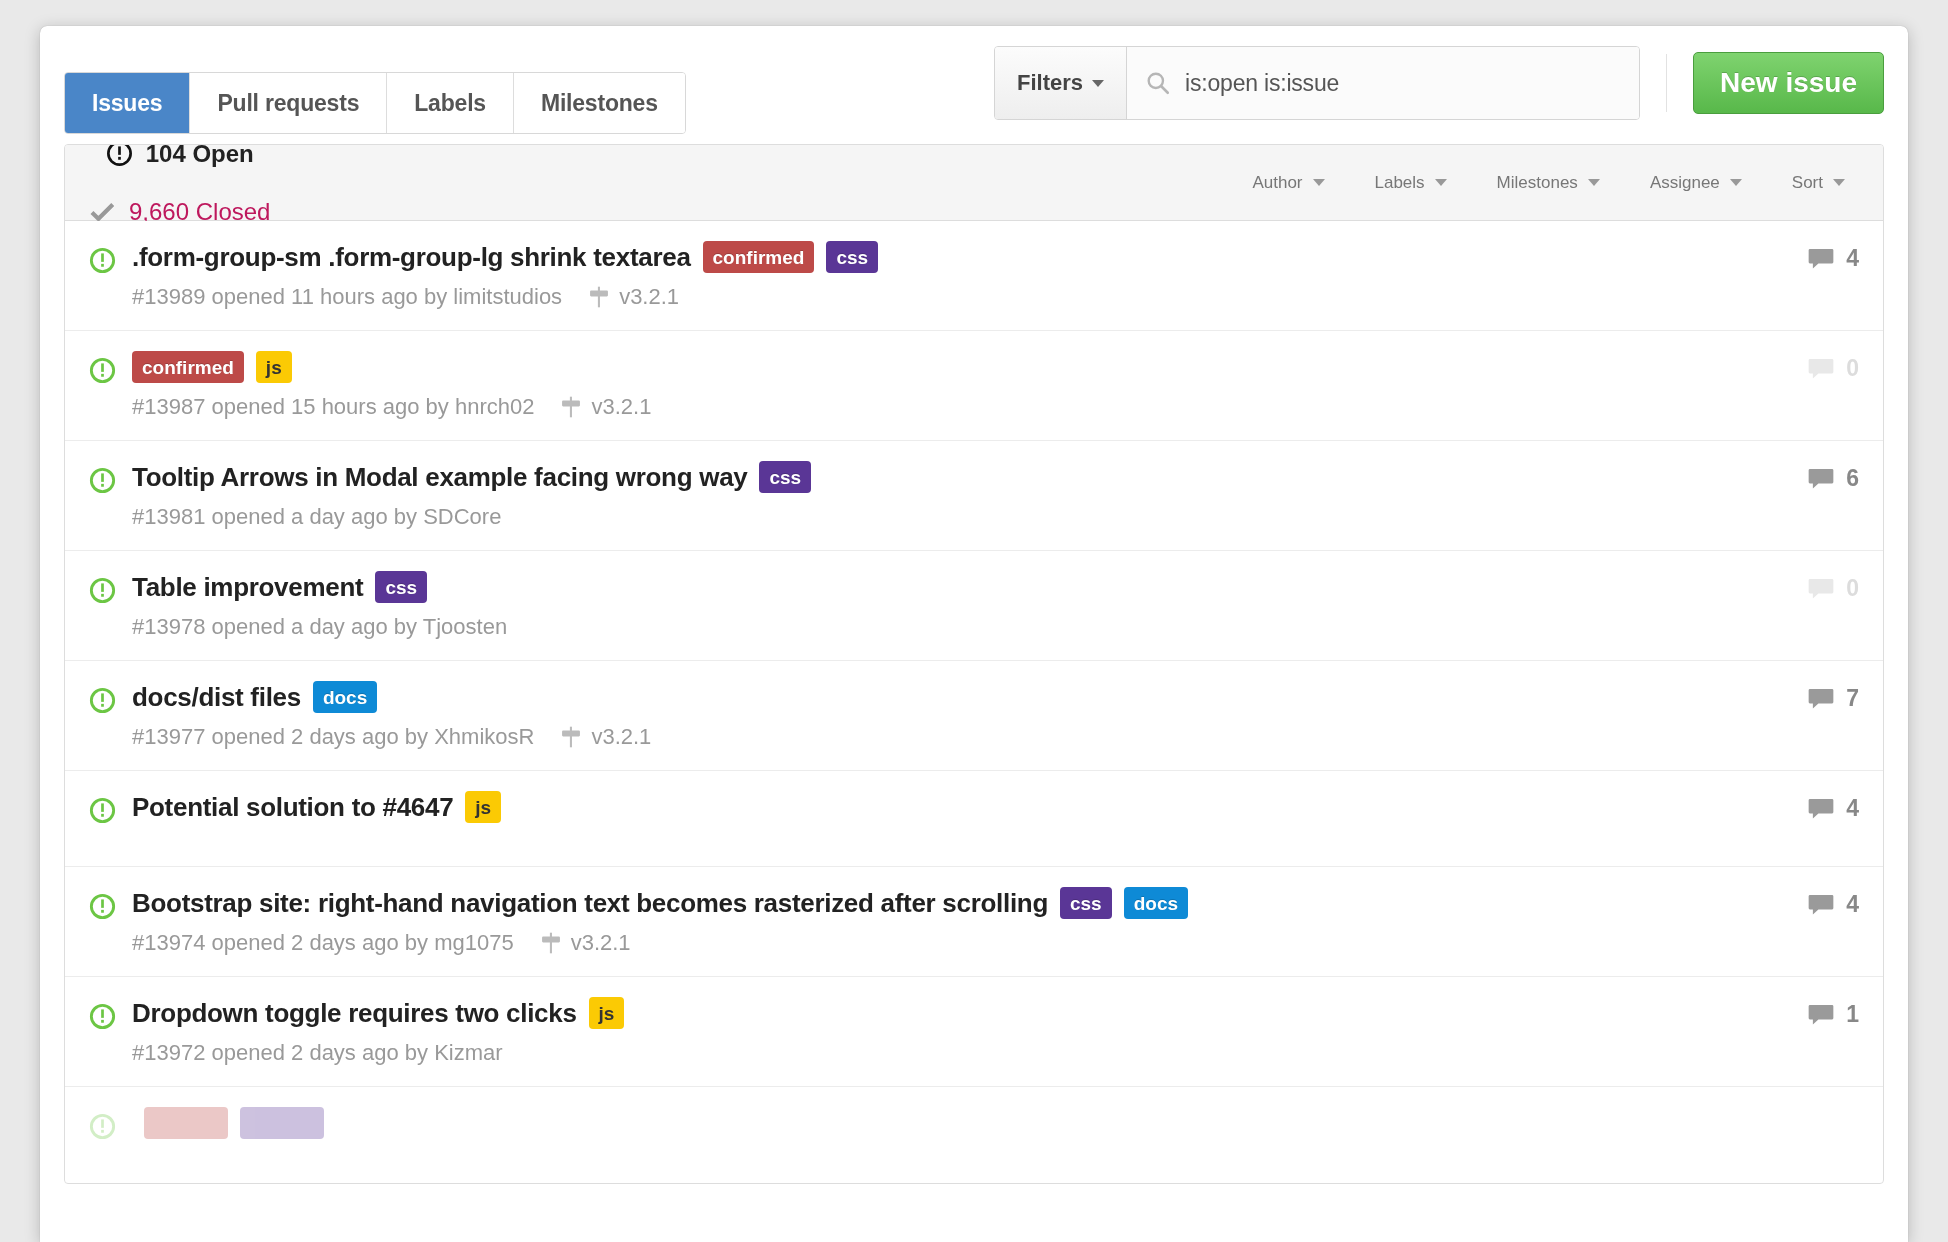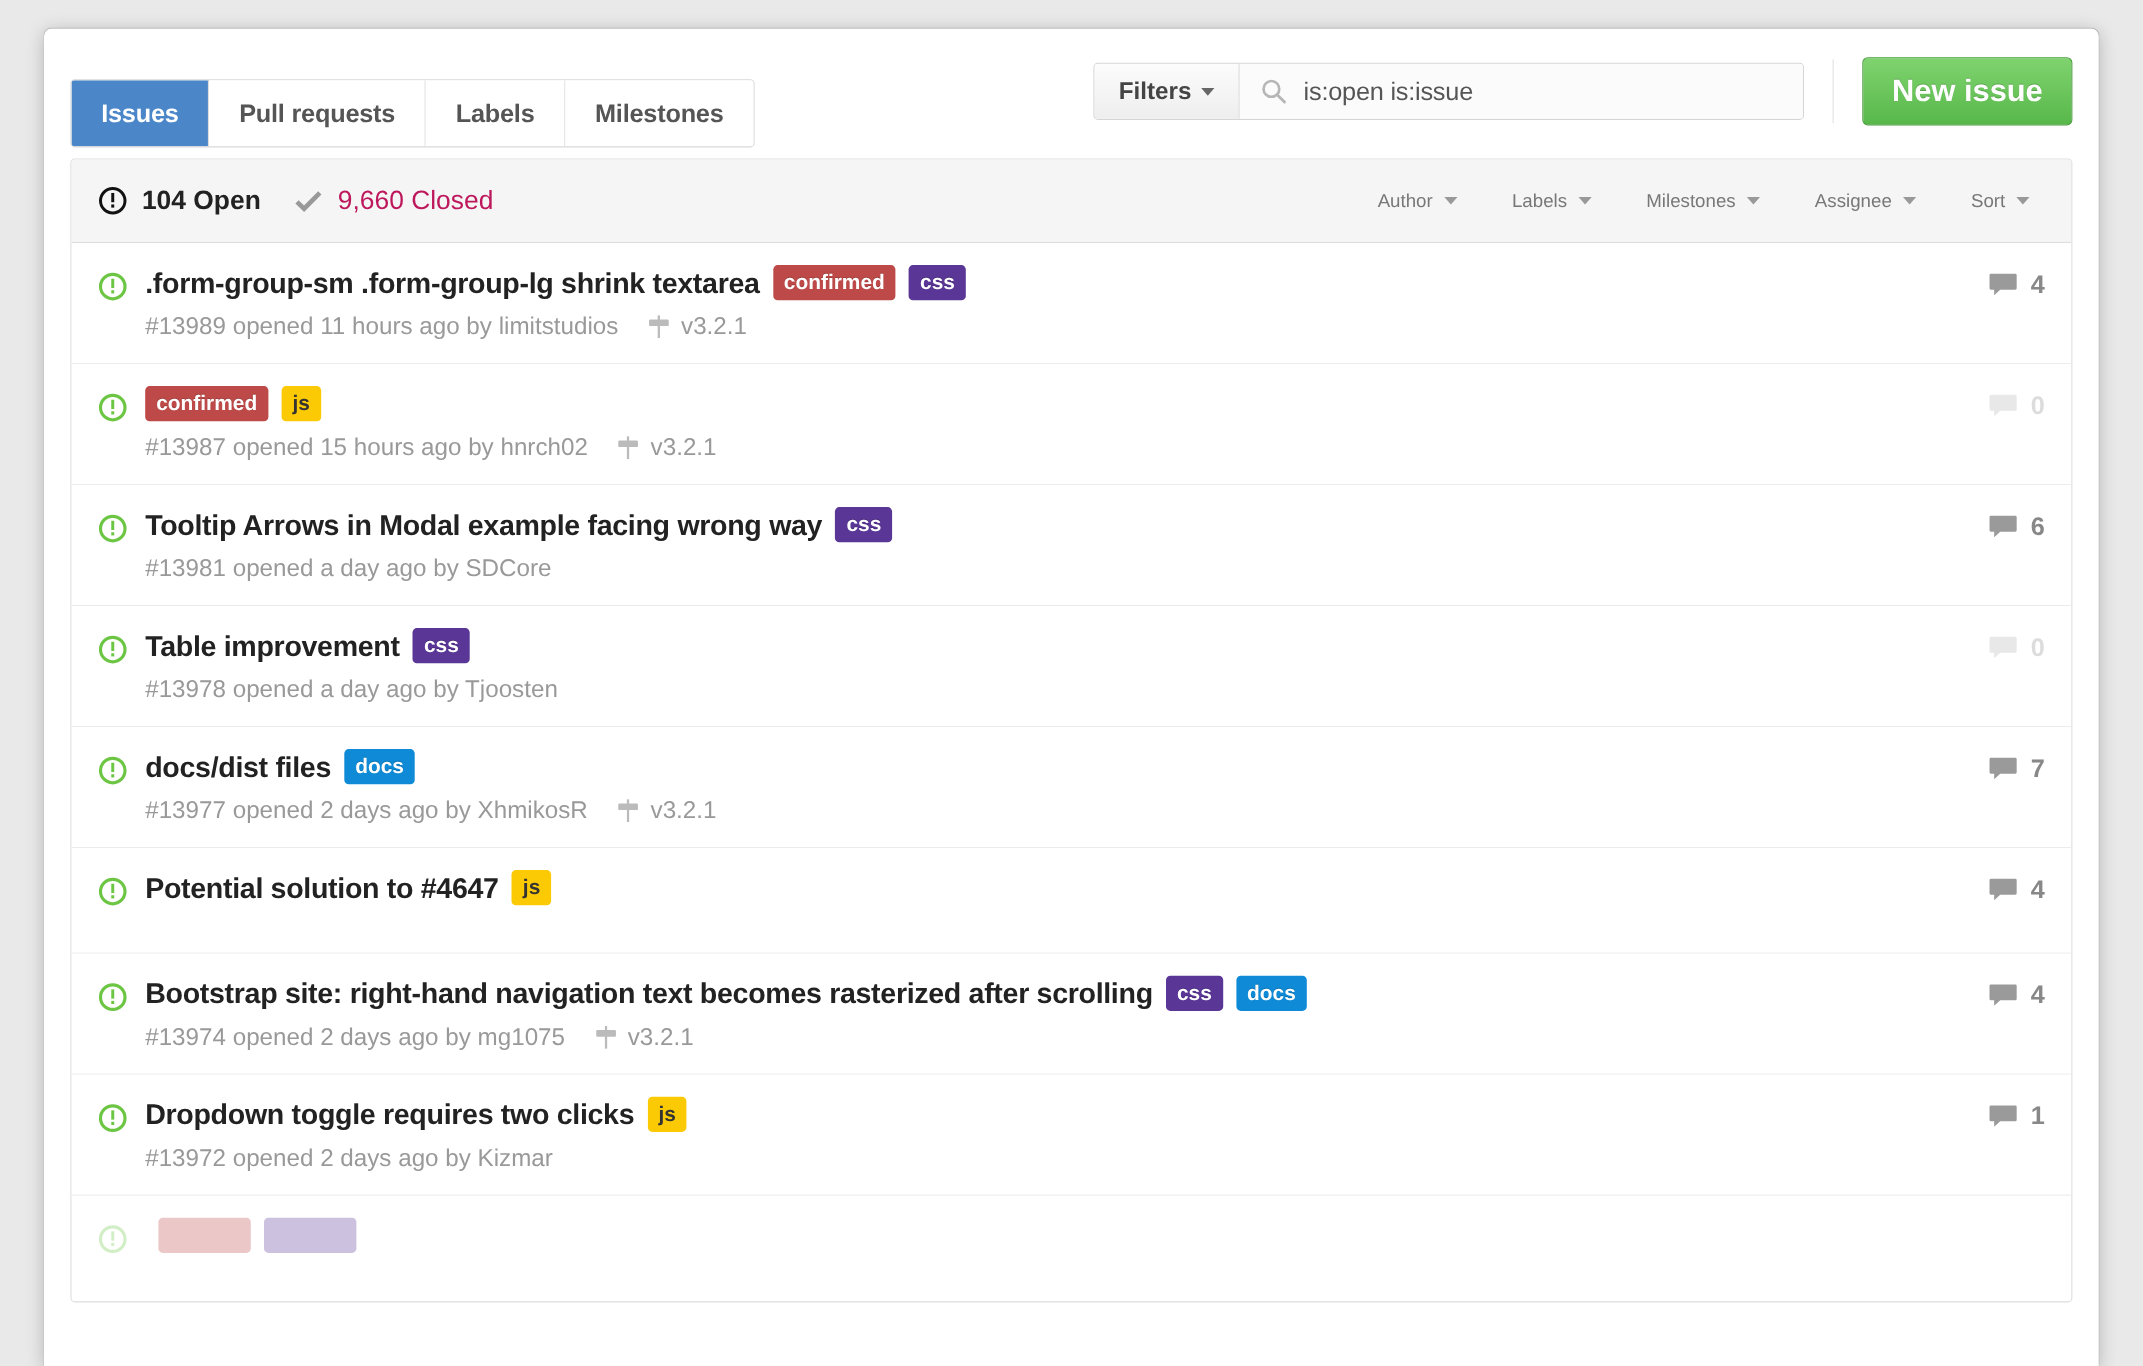--- a/index.html
+++ b/index.html
@@ -63,21 +63,21 @@
     color: #fff;
   }
   .topbar-right {
     margin-left: auto;
     display: flex;
     align-items: center;
     height: 62px;
   }
   .search-wrap {
     display: flex;
-    height: 52px;
+    height: 74px;
     border: 1px solid #d5d5d5;
     border-radius: 4px;
     overflow: hidden;
     background: #fff;
   }
   .filters-btn {
     display: flex; align-items: center;
     gap: 9px;
     padding: 0 22px;
     background: linear-gradient(#fcfcfc, #eeeeee);
@@ -139,21 +139,21 @@
     overflow: hidden;
   }
   .list-header {
     display: flex;
     align-items: center;
     height: 76px;
     padding: 0 24px;
     background: #f5f5f5;
     border-bottom: 1px solid #dddddd;
   }
-  .counts { display: flex; align-items: center; gap: 30px; }
+  .counts { display: flex; align-items: center; gap: 30px; flex-direction: column; }
   .count-item { display: flex; align-items: center; gap: 13px; font-size: 24px; }
   .count-open { color: #222; font-weight: bold; }
   .count-closed { color: #be185d; }
   .hdr-right {
     margin-left: auto;
     display: flex;
     align-items: center;
     gap: 50px;
     padding-right: 14px;
   }

